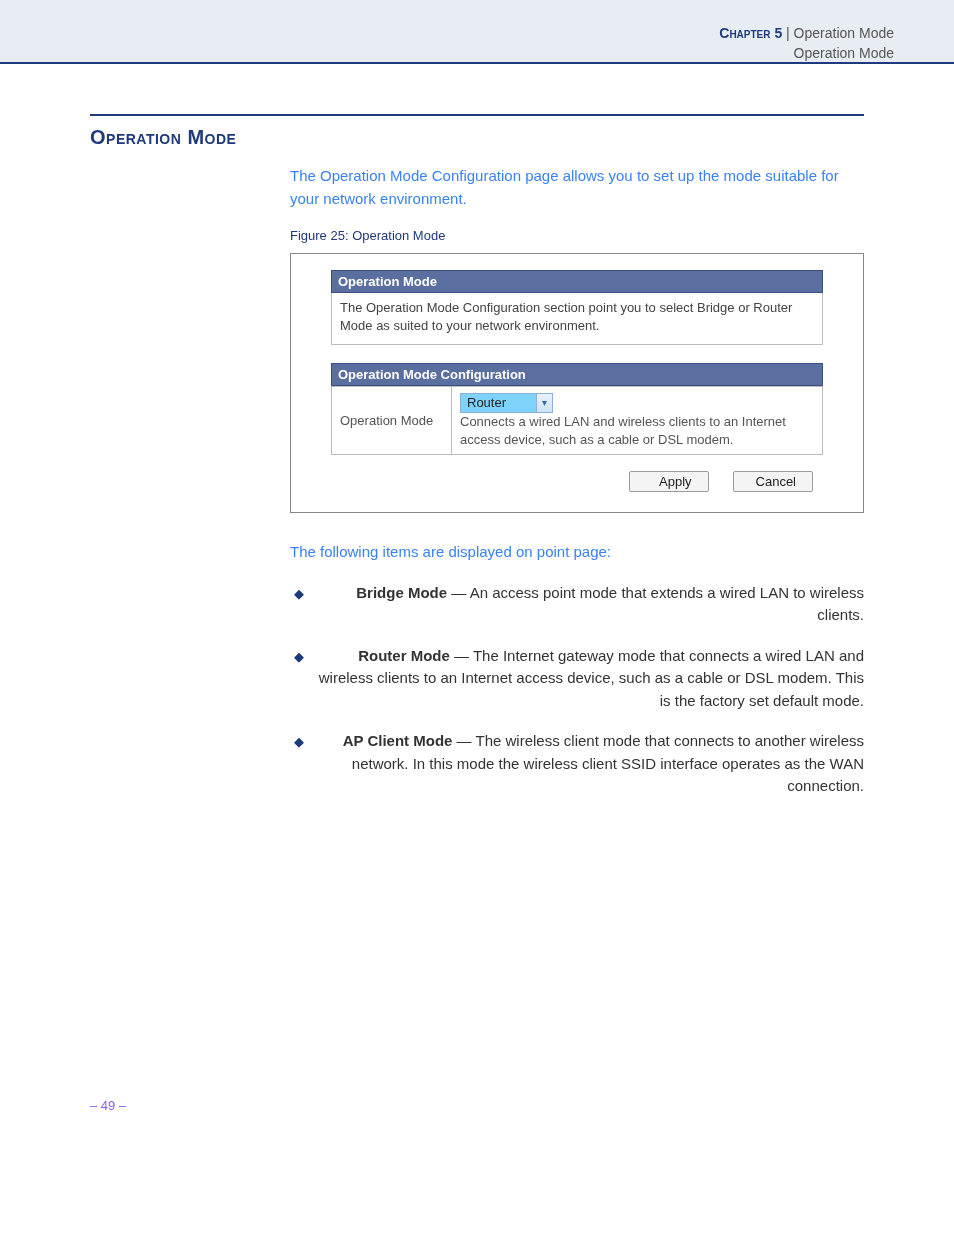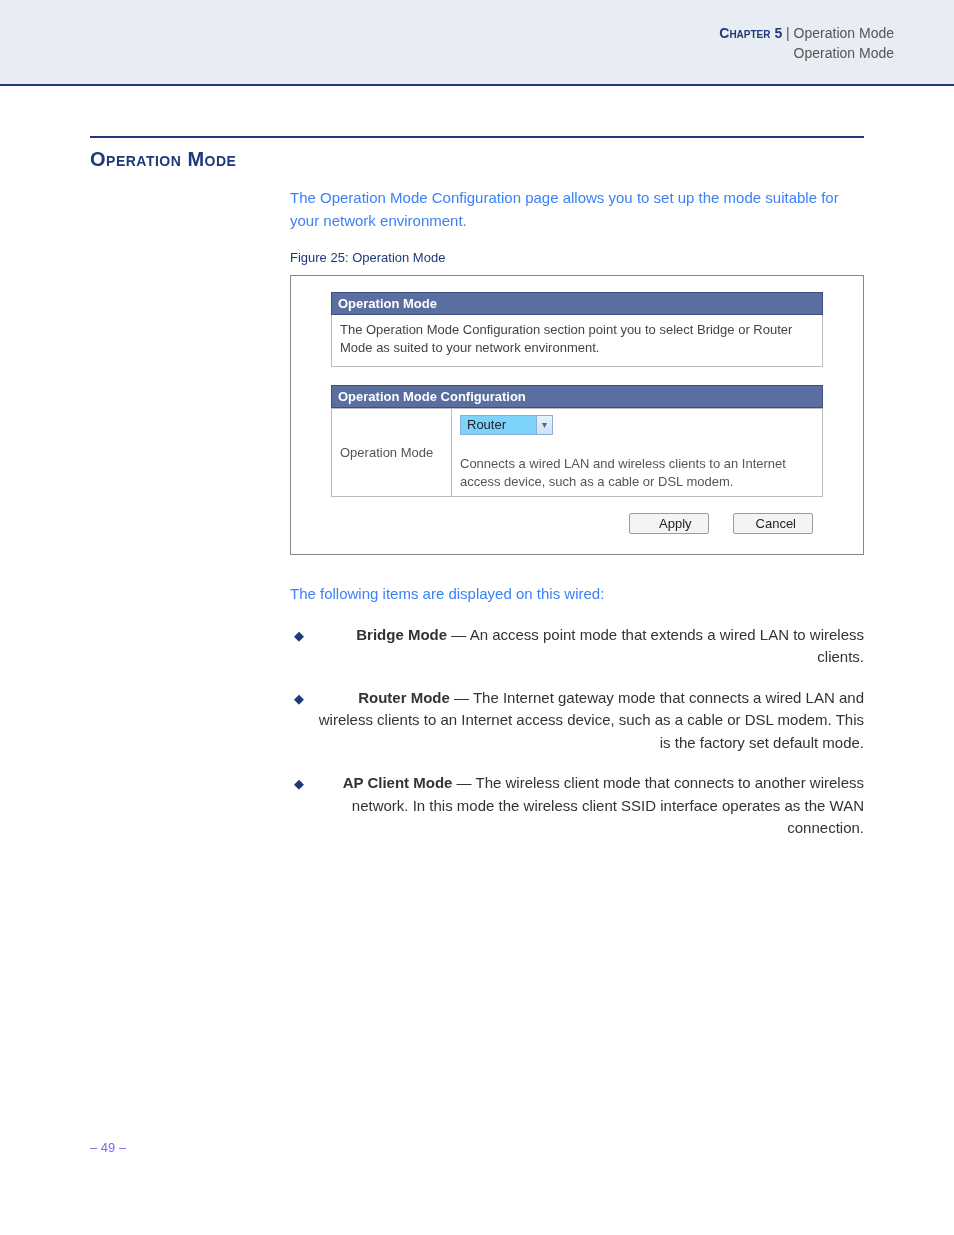--- a/index.html
+++ b/index.html
@@ -1,18 +1,18 @@
 <!DOCTYPE html>
 <html><head>
 <meta charset="utf-8">
 <style>
   * { box-sizing: border-box; margin: 0; padding: 0; }
   html, body { width: 954px; background: #fff; font-family: Verdana, Geneva, sans-serif; color: #222; }
   .page { width: 954px; }
-  .header-band { background: #e8edf4; border-bottom: 2px solid #1f3a7a; height: 86px; position: relative; }
+  .header-band { background: #e8edf4; border-bottom: 2px solid #1f3a7a; height: 64px; position: relative; }
   .header-text { position: absolute; right: 60px; top: 24px; text-align: right; font-size: 14px; line-height: 1.4; }
   .header-text .chapter { color: #1f3a7a; font-weight: bold; }
   .header-text .sep { color: #555; }
   .header-text .crumb1 { color: #555; }
   .header-text .crumb2 { color: #555; display: block; }
   .content { padding: 50px 90px 0 90px; }
   .rule { border-top: 2px solid #1f3a7a; margin-bottom: 10px; }
   h1.section { color: #1f3a7a; font-size: 20px; font-weight: bold; letter-spacing: 0.5px; font-variant: small-caps; margin-bottom: 16px; }
   .body-block { margin-left: 200px; }
   p.para { font-size: 15px; line-height: 1.5; margin-bottom: 18px; color: #3b82f6; }
@@ -20,21 +20,21 @@
   .figure { border: 1px solid #888; padding: 16px 40px 20px 40px; background: #fff; margin-bottom: 28px; }
   .panel-head { background: #5a6fa0; color: #fff; font-weight: bold; font-family: Arial, sans-serif; font-size: 13px; padding: 3px 6px; border: 1px solid #3b4f80; }
   .panel-desc-box { border: 1px solid #bcbcbc; border-top: none; font-family: Arial, sans-serif; font-size: 13px; color: #444; padding: 6px 8px 10px 8px; line-height: 1.35; }
   .spacer { height: 18px; }
   .cfg-table { width: 100%; border-collapse: collapse; font-family: Arial, sans-serif; font-size: 13px; }
   .cfg-table td { border: 1px solid #bcbcbc; padding: 6px 8px; vertical-align: middle; }
   .cfg-table td.label { color: #555; width: 120px; white-space: nowrap; }
   .select-wrap { display: inline-block; border: 1px solid #8faed6; background: #7dd3fc; }
   .select-wrap .sel-text { display: inline-block; padding: 1px 30px 1px 6px; font-size: 13px; color: #222; min-width: 60px; }
   .select-wrap .sel-btn { display: inline-block; width: 16px; height: 18px; background: linear-gradient(#e8f1fb,#cfe2f6); border-left: 1px solid #8faed6; text-align: center; color: #3a6aa8; font-size: 10px; line-height: 18px; vertical-align: top; }
-  .hint { font-size: 13px; color: #555; margin-top: 20px; line-height: 1.35; }
+  .hint { font-size: 13px; color: #555; margin-top: 0; line-height: 1.35; }
   .btn-row { text-align: right; margin-top: 16px; }
   .win-btn { display: inline-block; min-width: 80px; padding: 2px 16px; margin: 0 10px; font-family: Arial, sans-serif; font-size: 13px; color: #222; background: #f4f4f4; border: 1px solid #9c9c9c; border-radius: 2px; }
   ul.items { list-style: none; margin: 10px 0 0 0; }
   ul.items li { position: relative; padding-left: 28px; font-size: 15px; line-height: 1.5; color: #333; margin-bottom: 18px; text-align: right; }
   ul.items li::before { content: "◆"; position: absolute; left: 4px; top: 2px; color: #1f3a7a; font-size: 13px; }
   ul.items li b { font-weight: bold; }
   .footer { text-align: left; color: #8b5cf6; font-size: 13px; margin-top: 300px; padding-bottom: 30px; }
   .smallcaps { font-variant: small-caps; }
 </style>
 </head>
@@ -74,21 +74,21 @@
             </td>
           </tr>
         </tbody>
           </table>
         <div class="btn-row">
           <span class="win-btn">Apply</span>
           <span class="win-btn">Cancel</span>
         </div>
       </div>
 
-      <p class="para">The following items are displayed on this wired:</p>
+      <p class="para">The following items are displayed on point page:</p>
 
       <ul class="items">
         <li><b>Bridge Mode</b><span> — An access point mode that extends a wired LAN to wireless clients.</span></li>
         <li><b>Router Mode</b><span> — The Internet gateway mode that connects a wired LAN and wireless clients to an Internet access device, such as a cable or DSL modem. This is the factory set default mode.</span></li>
         <li><b>AP Client Mode</b><span> — The wireless client mode that connects to another wireless network. In this mode the wireless client SSID interface operates as the WAN connection.</span></li>
       </ul>
     </div>
 
     <div class="footer">–  49  –</div>
   </div>

